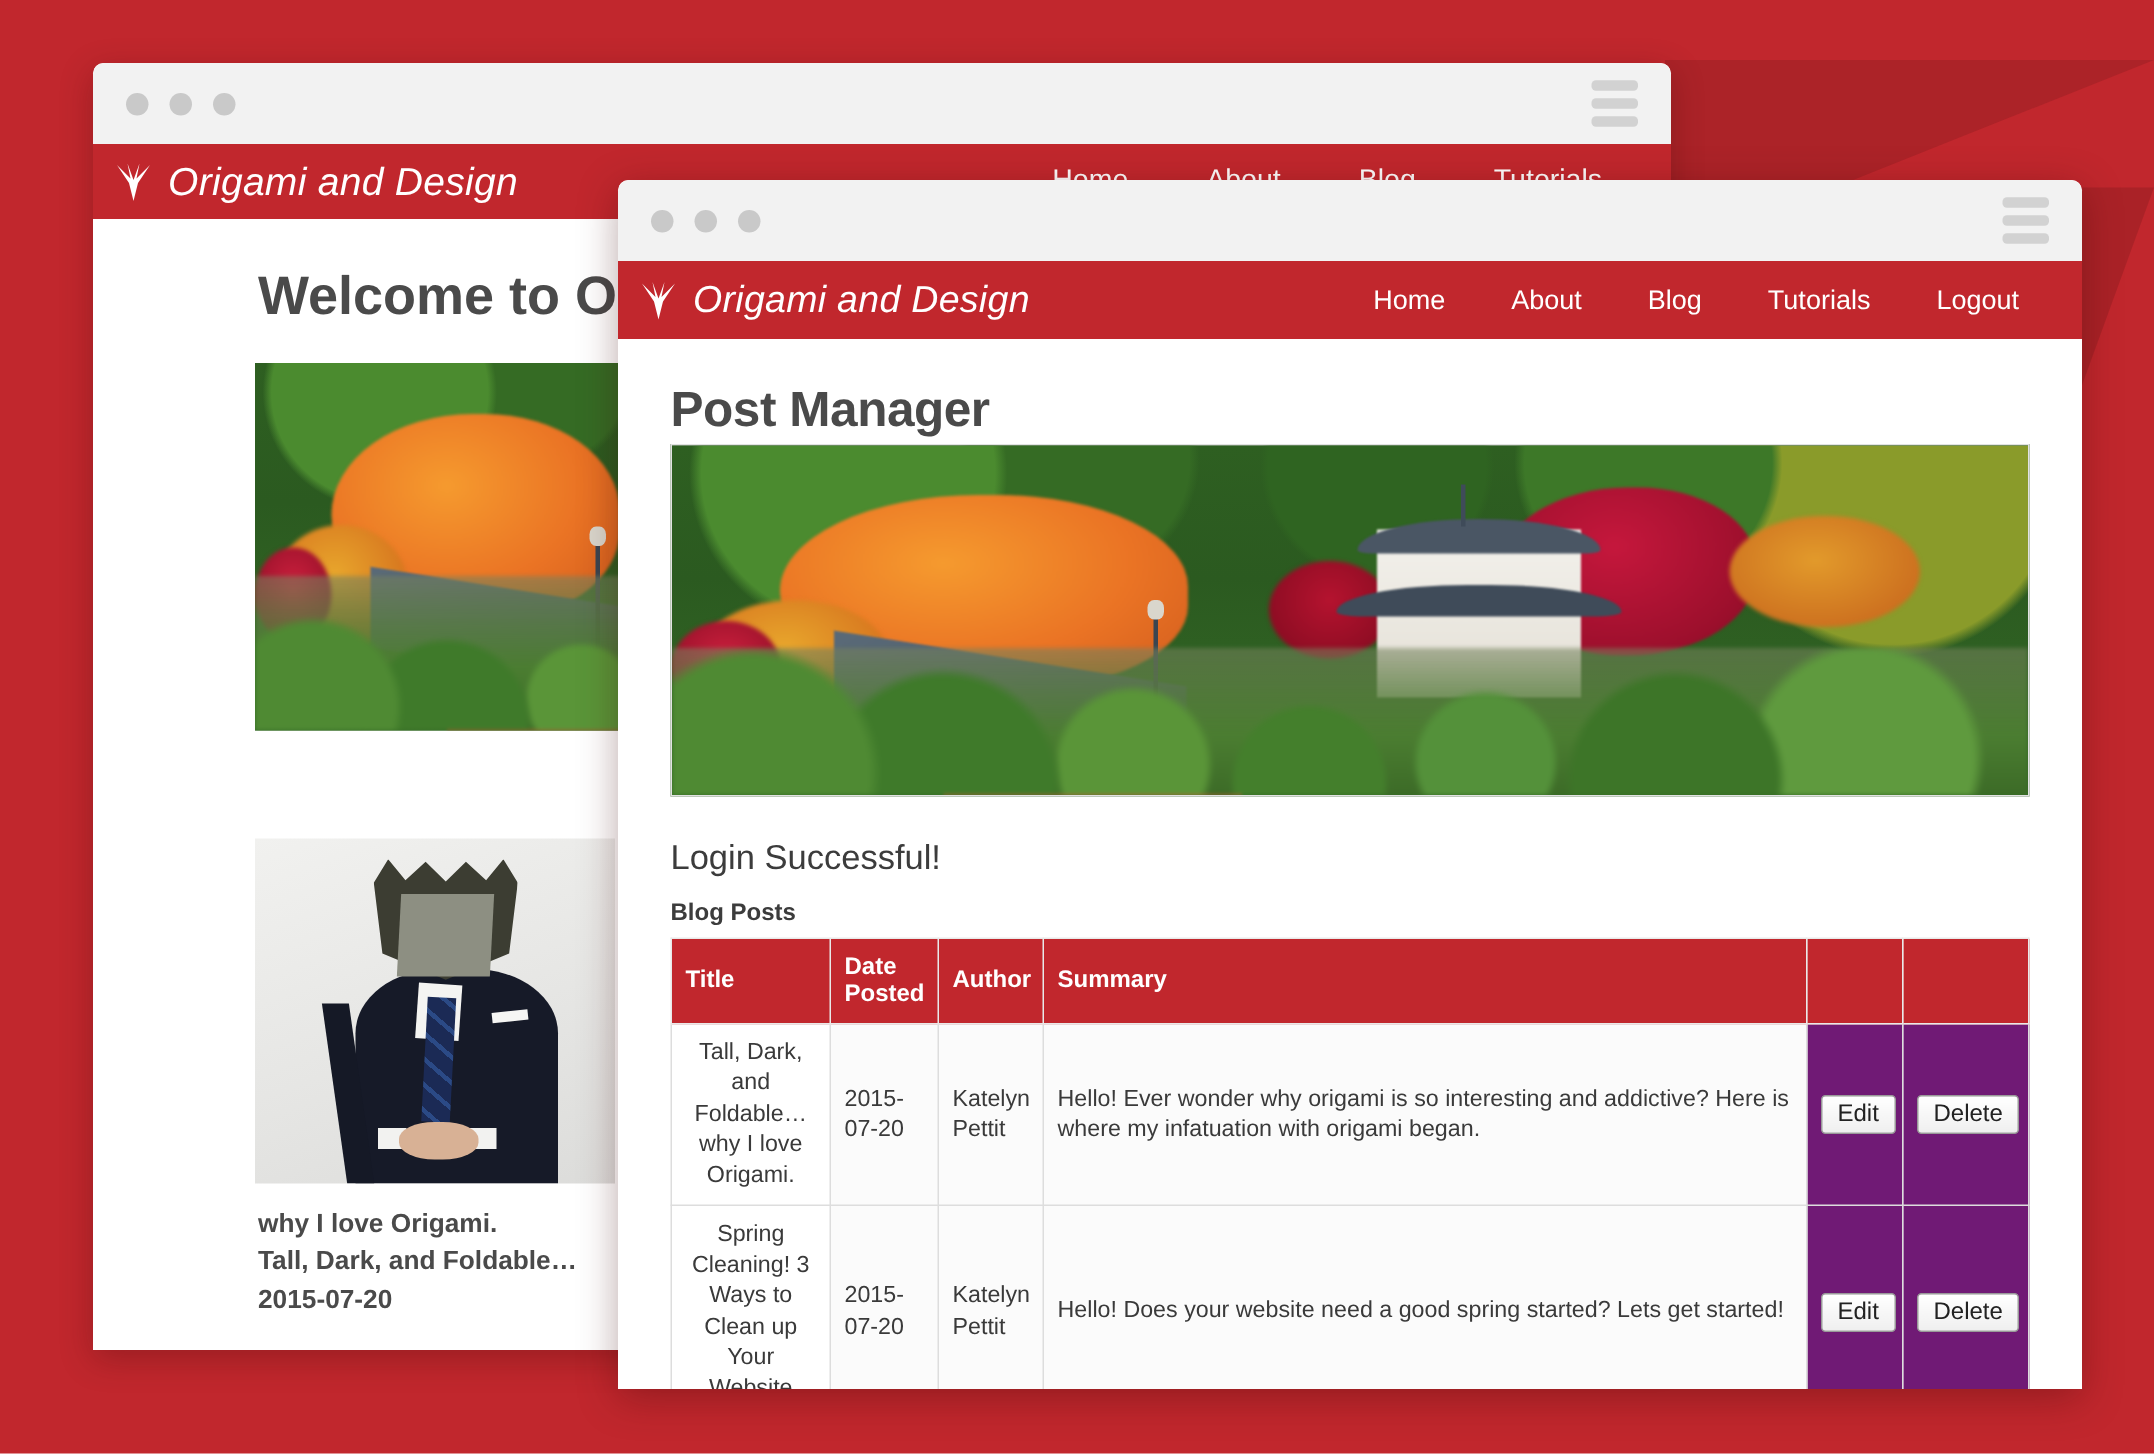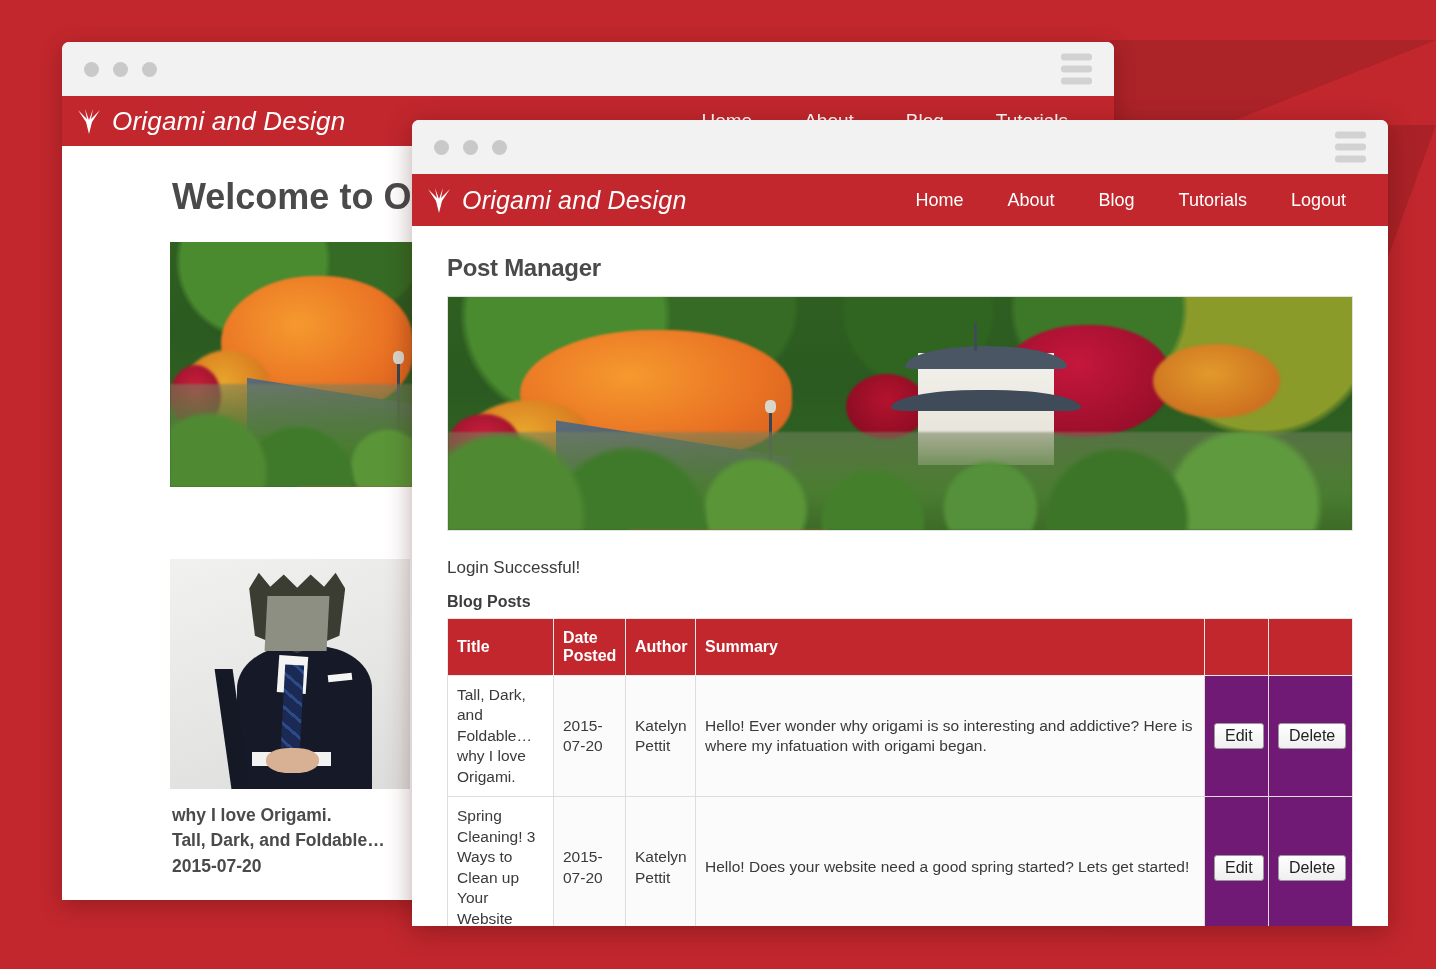--- a/index.html
+++ b/index.html
@@ -91,25 +91,25 @@
   
   #window-front {
     left: 412px; top: 120px;
     width: 976px; height: 806px;
   }
   #window-front .navbar { height: 52px; }
   #window-front .page-body { padding: 28px 35px 0 35px; }
   #window-front .brand { font-size: 25px; }
 
   .page-title {
-    font-size: 24px;
+    font-size: 33px;
     font-weight: bold;
     color: #4a4a4a;
     letter-spacing: -.3px;
-    margin-bottom: 14px;
+    margin-bottom: 4px;
   }
 
   .hero {
     width: 100%;
     height: 235px;
     border: 1px solid #e2e2e2;
     position: relative;
     overflow: hidden;
     background: #2d5a22;
   }
@@ -225,21 +225,21 @@
   .hero-lamp::before {
     content: "";
     position: absolute; left: -4px; top: -9px;
     width: 11px; height: 13px;
     border-radius: 40%;
     background: #d9d6cc;
   }
 
   .flash-msg {
     margin-top: 27px;
-    font-size: 17px;
+    font-size: 23px;
     color: #3c3c3c;
   }
   .table-caption {
     margin-top: 15px;
     font-size: 16px;
     font-weight: bold;
     color: #3c3c3c;
   }
 
   table.posts {
@@ -260,21 +260,21 @@
   }
   table.posts td {
     border: 1px solid #dddddd;
     padding: 9px 9px;
     font-size: 15.5px;
     color: #3a3a3a;
     line-height: 1.32;
     vertical-align: middle;
     background: #fbfbfb;
   }
-  table.posts td.cell-title   { background: #ffffff; }
+  table.posts td.cell-title   { background: #ffffff; text-align: center; }
   table.posts td.cell-action  { background: #701a75; text-align: center; width: 64px; }
   .col-title   { width: 106px; }
   .col-date    { width: 72px; }
   .col-author  { width: 70px; }
   .col-summary { width: auto; }
 
   .btn {
     display: inline-block;
     background: linear-gradient(180deg, #ffffff 0%, #efefef 100%);
     border: 1px solid #999;

